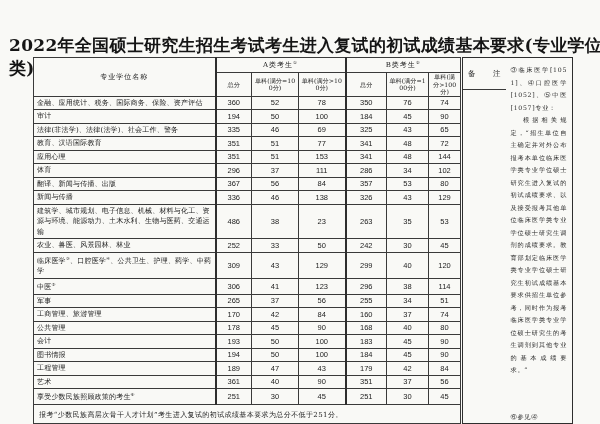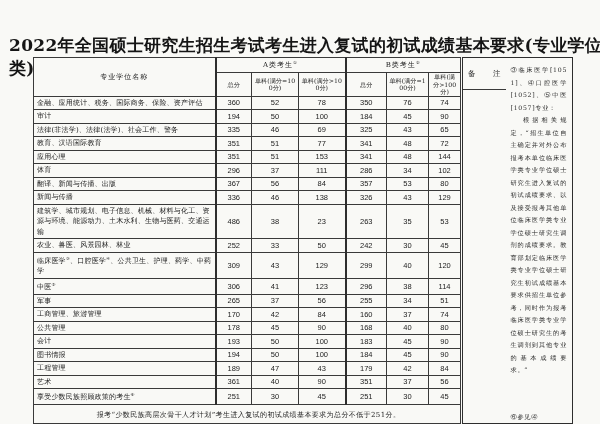--- a/index.html
+++ b/index.html
@@ -35,21 +35,21 @@
   .sep2{border-left:2px solid #2e2e2e !important;}
   .cat{
     font-size:7px;line-height:10.5px;text-align:left;
     padding:1px 3px;letter-spacing:0.2px;word-break:break-all;
   }
   .num{
     font-family:"Liberation Sans", sans-serif;
     font-size:7.5px;text-align:center;height:12px;line-height:11px;
   }
   tfoot td{
-    height:15px;font-size:7px;text-align:center;
+    height:15px;font-size:7px;text-align:left;
     padding:2px 2px 1px 5px;letter-spacing:0.4px;
     border-top:1.5px solid #2e2e2e;
     margin-left:44px;
   }
   .remark-col{
     width:109px;margin-left:1px;
     border:1.5px solid #2e2e2e;
     display:flex;
     background:transparent;
   }

